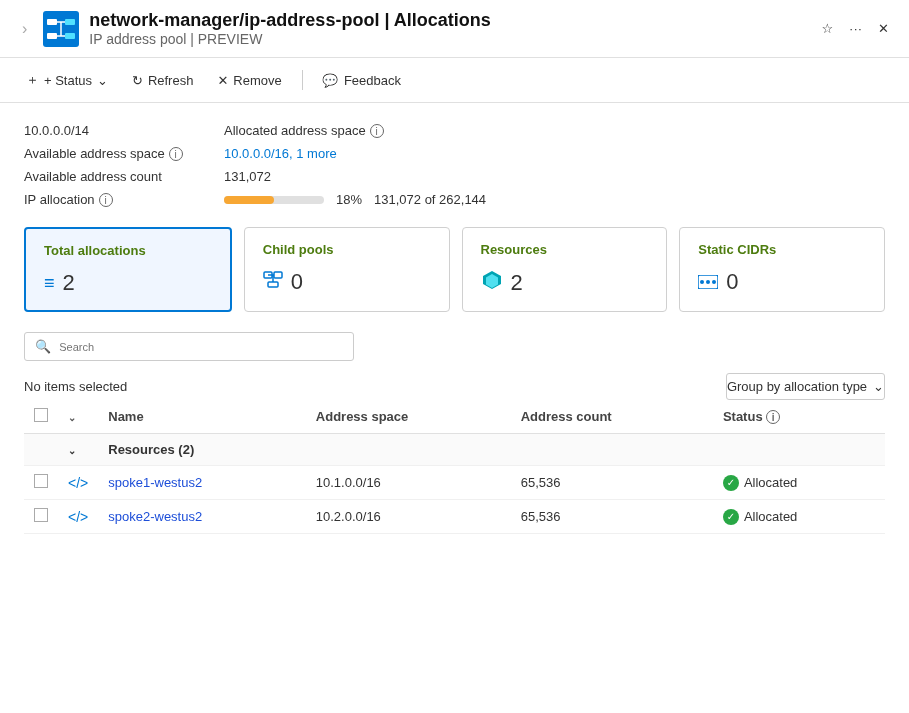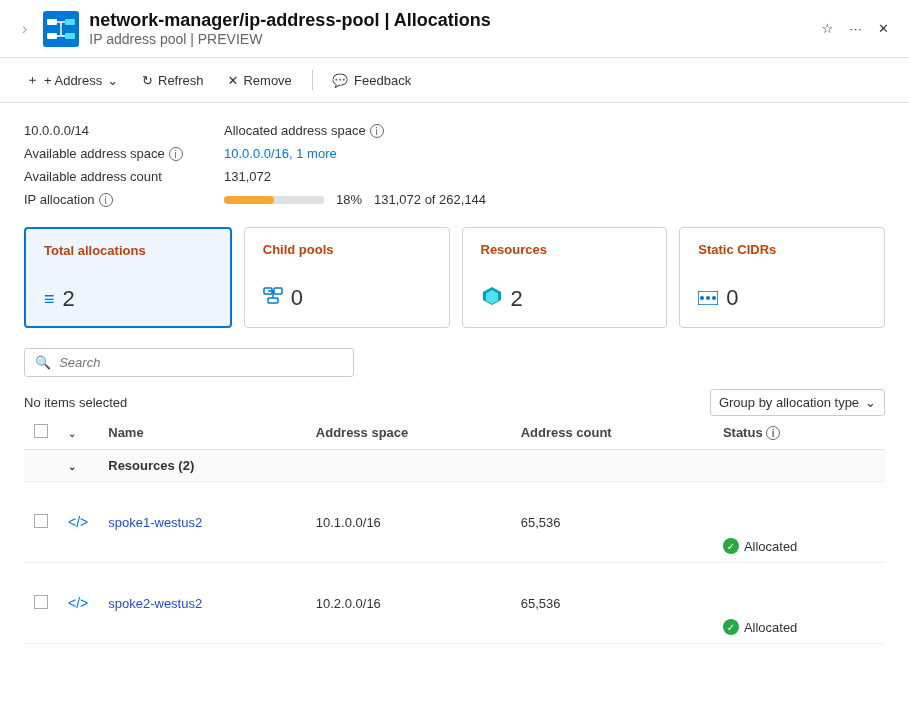--- a/index.html
+++ b/index.html
@@ -38,48 +38,48 @@
     .progress-row { display: flex; align-items: center; gap: 12px; }
     .progress-bar-bg { width: 100px; height: 8px; background: #e0e0e0; border-radius: 4px; }
     .progress-bar-fill { height: 8px; background: #f7a734; border-radius: 4px; }
 
     .cards-row { display: flex; gap: 12px; margin-bottom: 20px; }
     .card {
       border: 1px solid #d0d0d0; border-radius: 4px; padding: 14px 18px; min-width: 160px;
       flex: 1; cursor: pointer;
     }
     .card.selected { border: 2px solid #0078d4; background: #f0f6ff; }
-    .card-title { font-size: 13px; font-weight: 600; color: #c2410c; margin-bottom: 28px; }
+    .card-title { font-size: 13px; font-weight: 600; color: #4d7c0f; margin-bottom: 12px; }
     .card-count { font-size: 22px; font-weight: 300; display: flex; align-items: center; gap: 8px; }
 
     .search-bar {
       display: flex; align-items: center; gap: 8px;
       border: 1px solid #ccc; border-radius: 3px; padding: 6px 10px; width: 330px; margin-bottom: 12px;
     }
-    .search-bar input { border: none; outline: none; font-size: 13px; flex: 1; font-style: italic; }
+    .search-bar input { border: none; outline: none; font-size: 11px; flex: 1; }
 
     .list-header { display: flex; align-items: center; justify-content: space-between; }
     .group-by-btn {
       display: flex; align-items: center; gap: 6px; border: 1px solid #ccc; border-radius: 3px;
-      padding: 5px 8px; background: #fff; cursor: pointer; font-size: 13px; color: #333;
+      padding: 5px 0; background: #fff; cursor: pointer; font-size: 13px; color: #333;
     }
 
     .table { width: 100%; border-collapse: collapse; }
     .table th {
       text-align: left; padding: 8px 10px; font-size: 13px; font-weight: 600; color: #444;
       border-bottom: 1px solid #e0e0e0;
     }
     .table td { padding: 8px 10px; font-size: 13px; border-bottom: 1px solid #f0f0f0; }
 
     .group-row td { font-weight: 600; color: #333; background: #fafafa; }
 
     .checkbox { width: 14px; height: 14px; border: 1px solid #aaa; display: inline-block; cursor: pointer; }
     .link { color: #1d4ed8; text-decoration: none; cursor: pointer; }
 
-    .status-badge { display: flex; align-items: center; gap: 5px; margin-top: 48px; }
+    .status-badge { display: flex; align-items: center; gap: 5px; }
     .status-dot { width: 16px; height: 16px; border-radius: 50%; background: #28a745; display: flex; align-items: center; justify-content: center; }
     .status-dot::after { content: '✓'; color: #fff; font-size: 10px; }
 
     .info-icon { display: inline-block; width: 14px; height: 14px; border-radius: 50%; border: 1px solid #666; text-align: center; line-height: 13px; font-size: 10px; color: #666; cursor: pointer; }
 
     .chevron { display: inline-block; font-size: 10px; color: #555; }
 
     .nav-arrow { color: #aaa; font-size: 16px; padding: 4px 6px; }
   </style>
 </head>
@@ -107,21 +107,21 @@
   <div class="title-actions">
     <button title="Favorite">☆</button>
     <button title="More">···</button>
     <button class="close-btn">✕</button>
   </div>
 </div>
 
 <div class="toolbar">
   <button class="toolbar-btn">
     <span>＋</span>
-    <span>+ Address</span>
+    <span>+ Status</span>
     <span>⌄</span>
   </button>
   <button class="toolbar-btn">
     <span>↻</span>
     <span>Refresh</span>
   </button>
   <button class="toolbar-btn">
     <span>✕</span>
     <span>Remove</span>
   </button>

